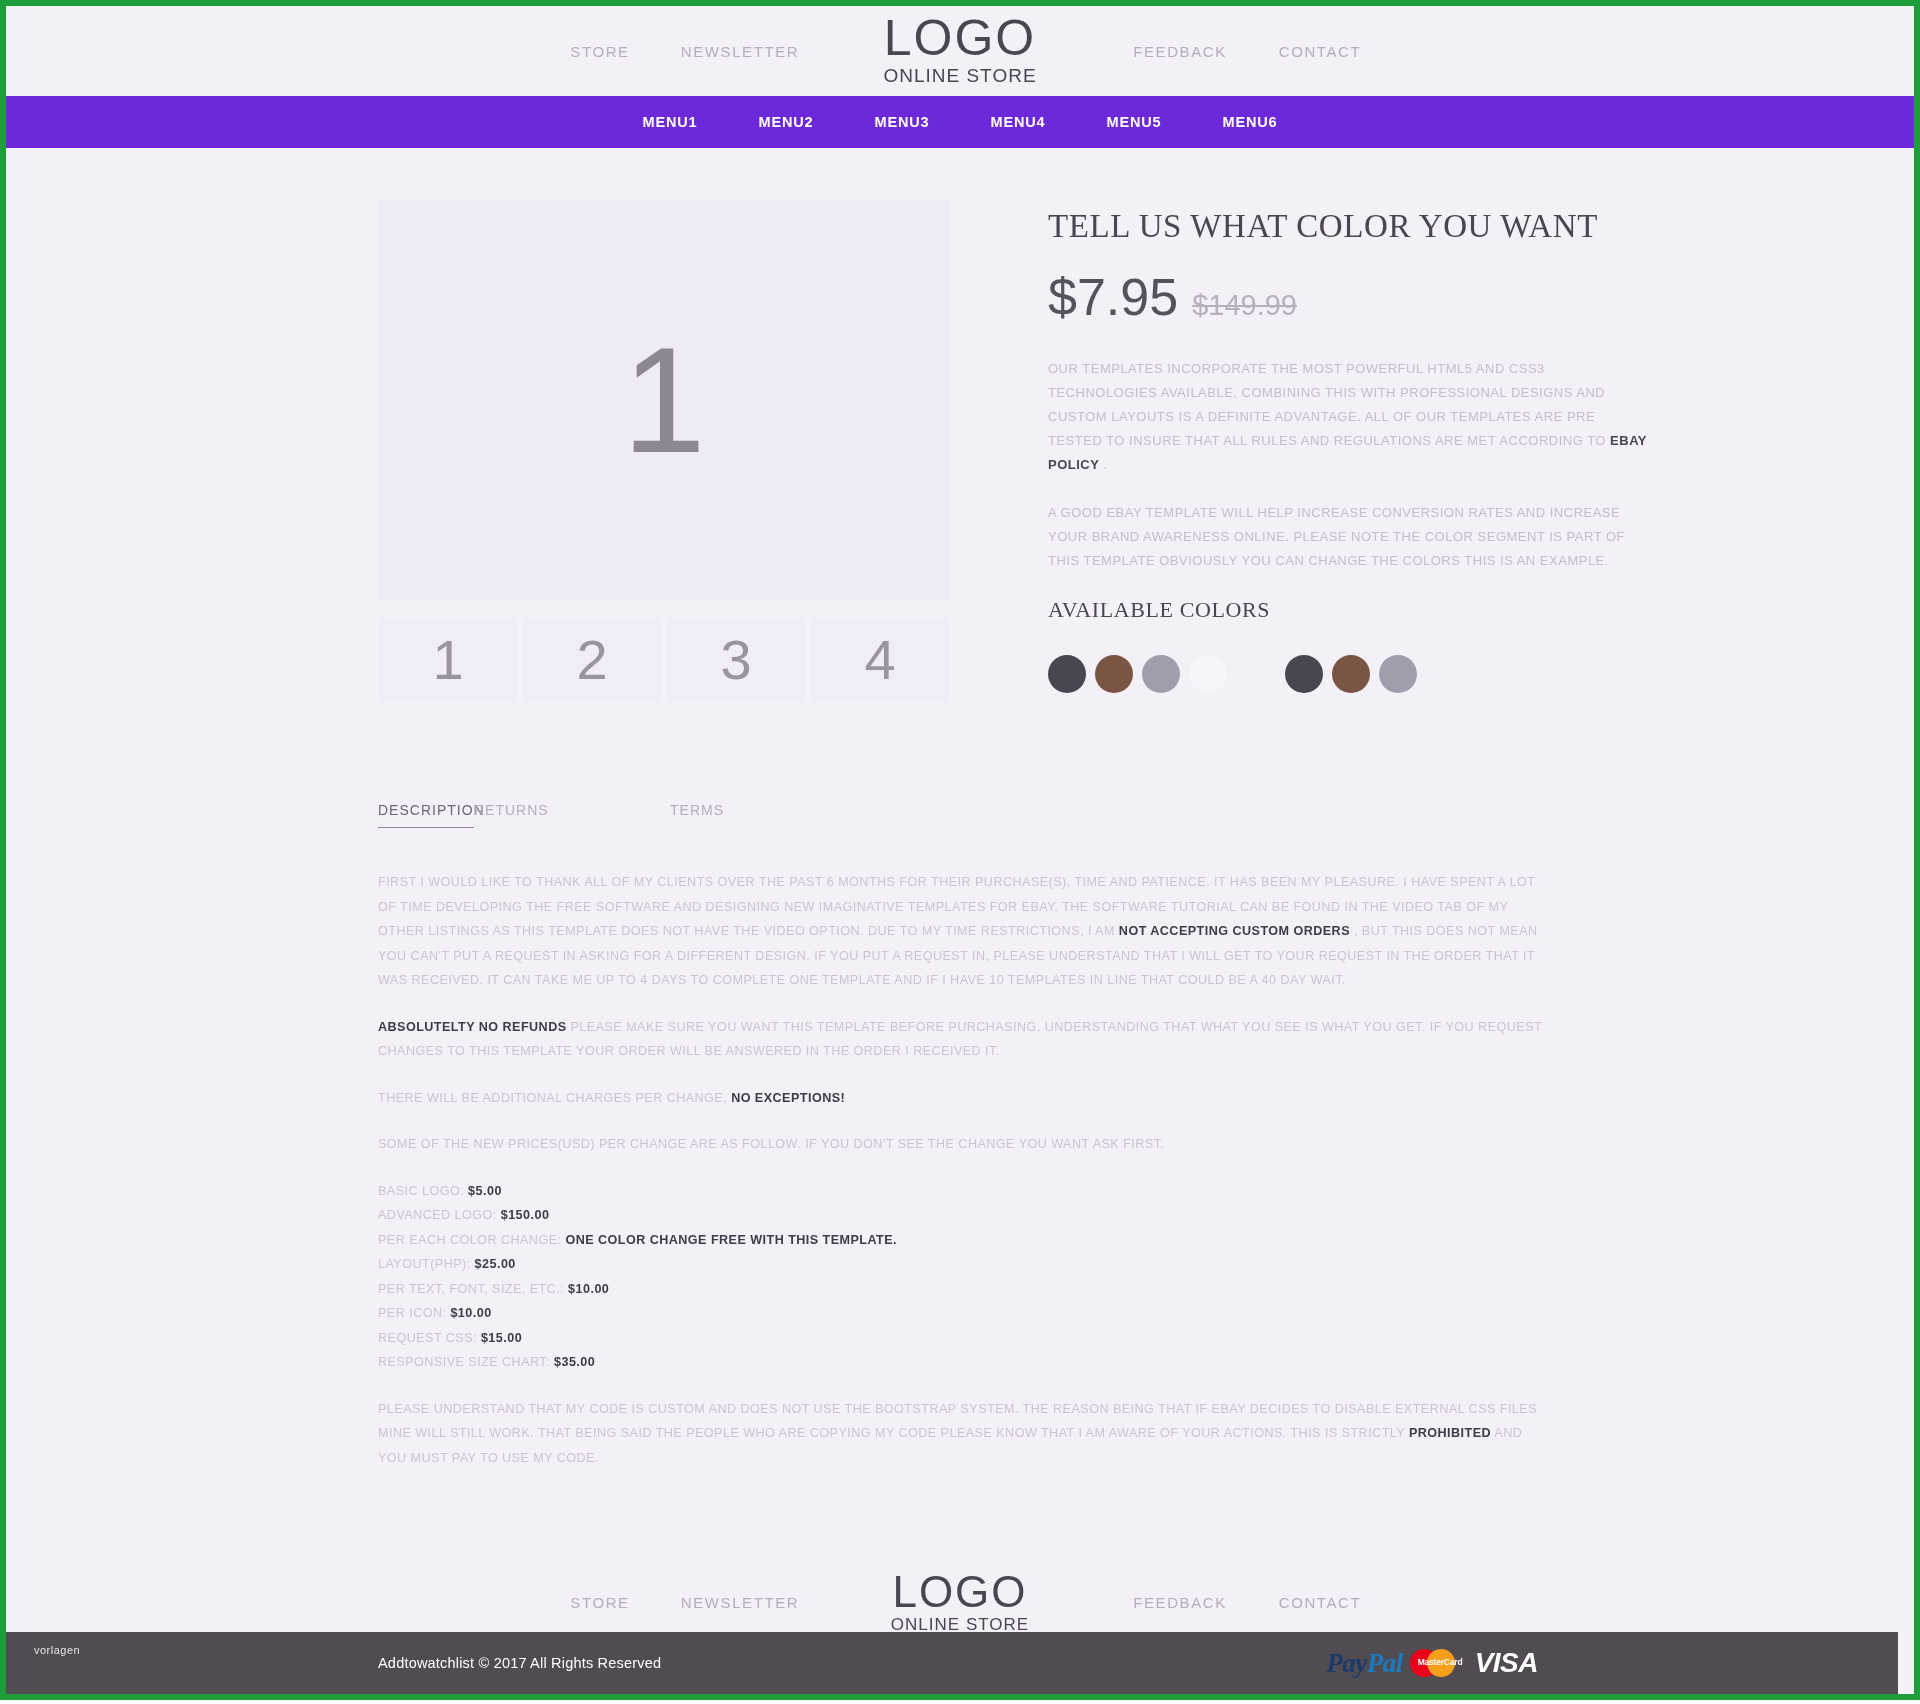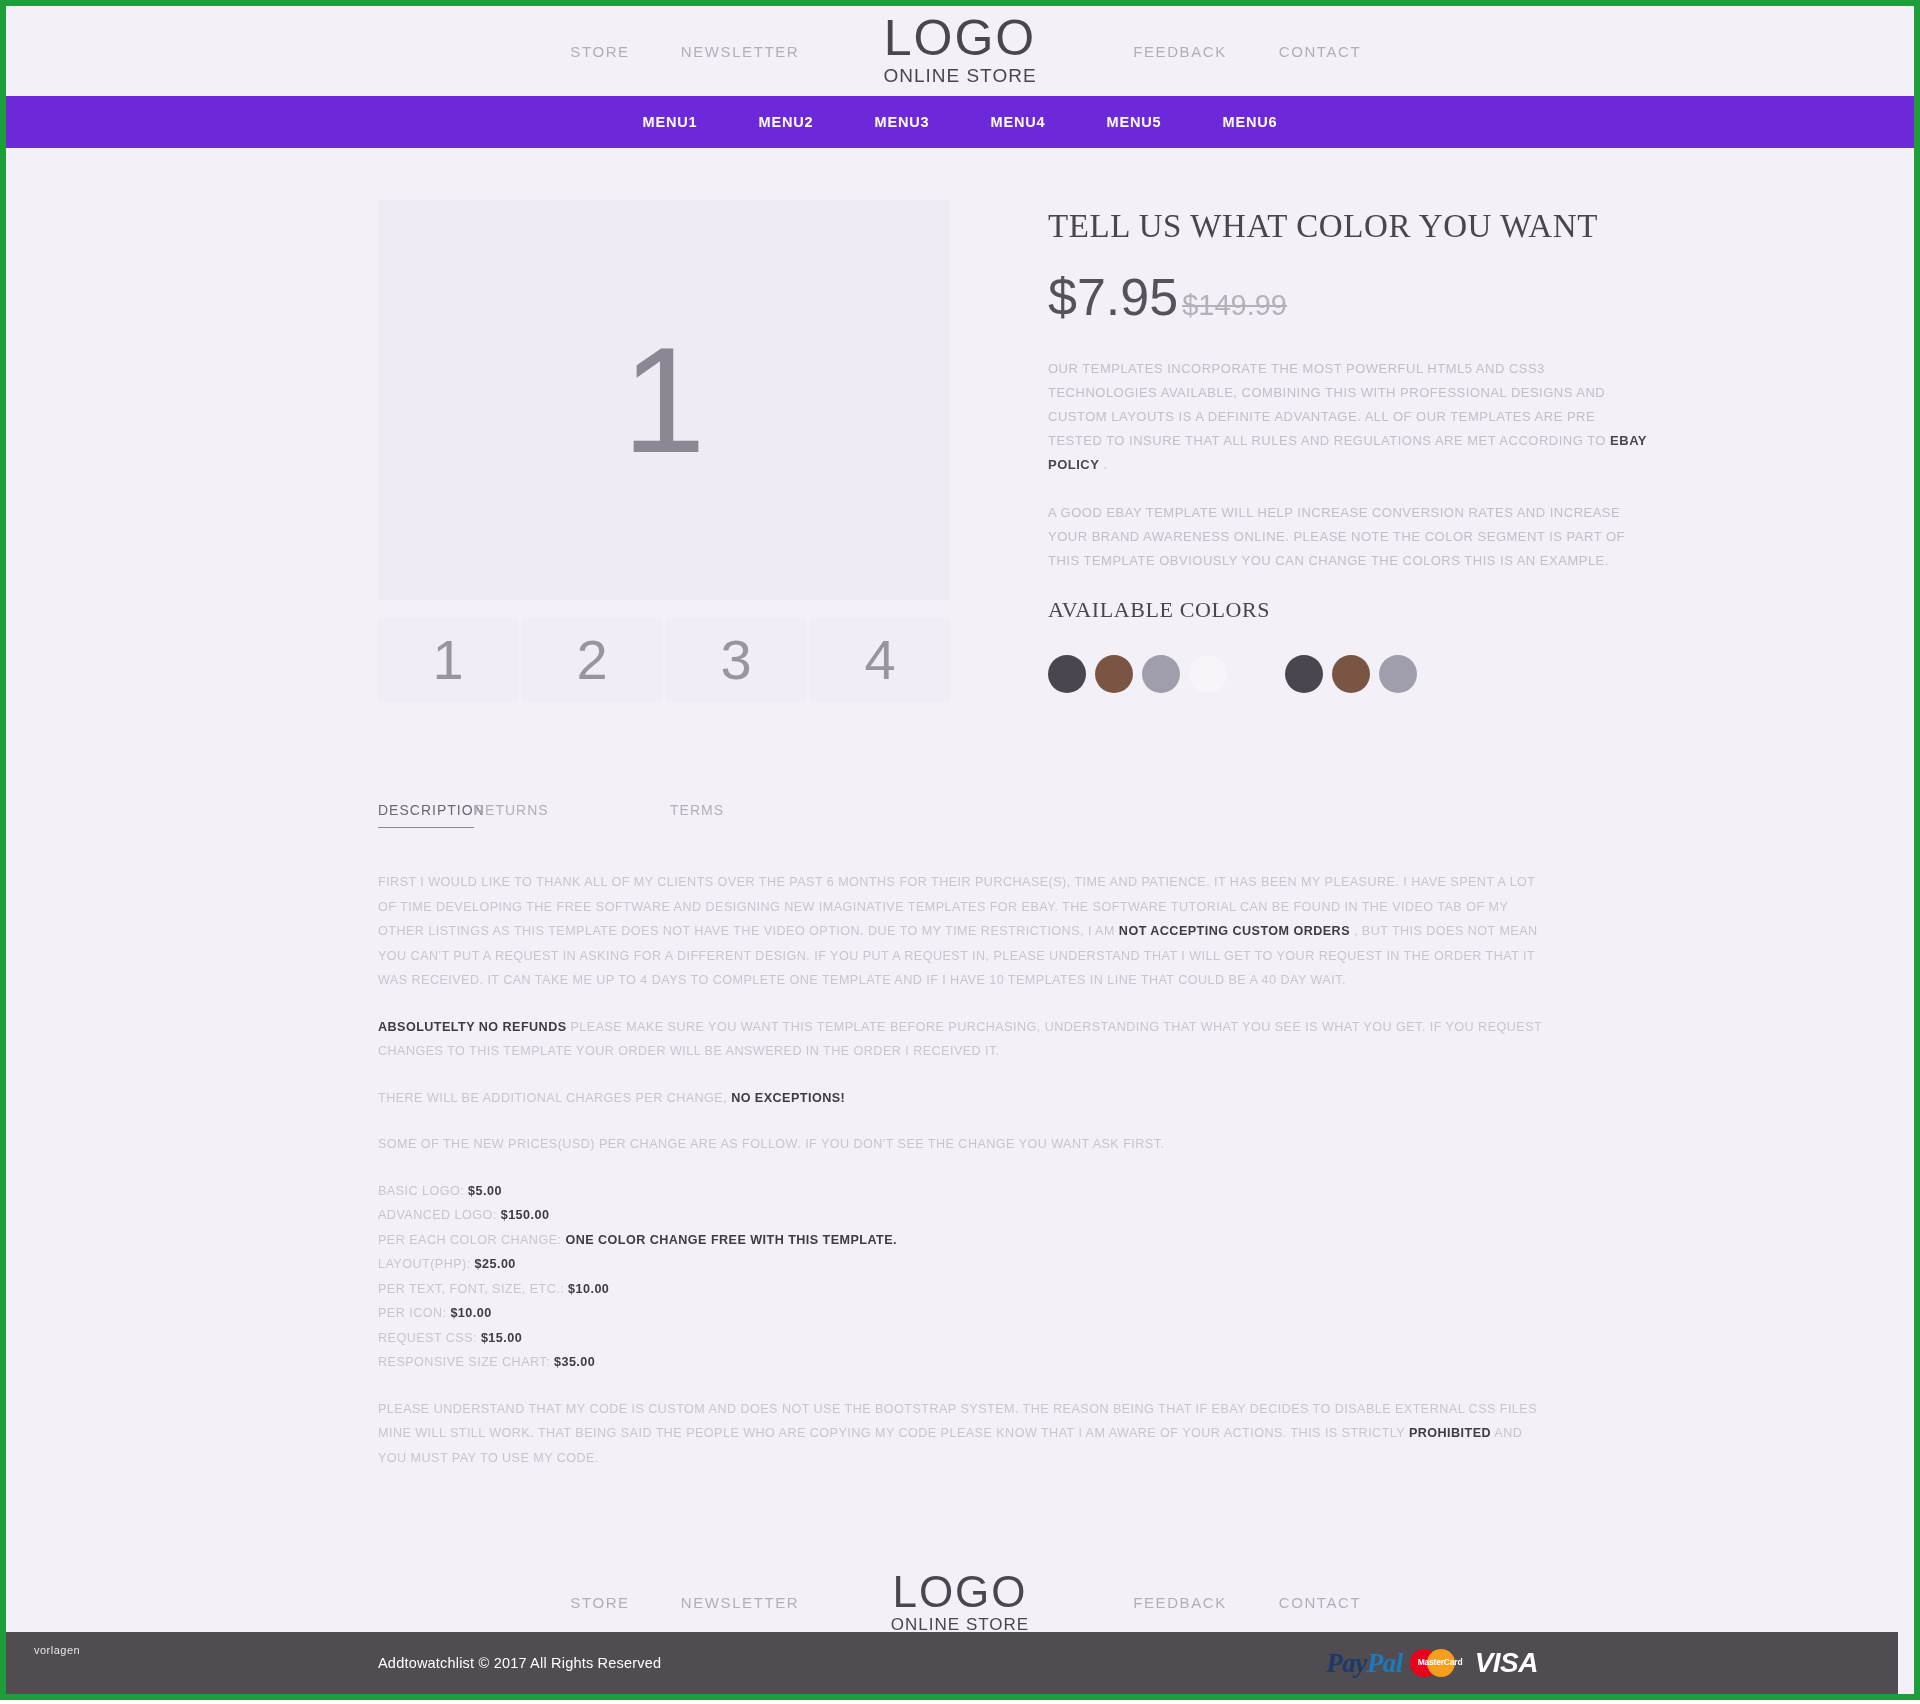--- a/index.html
+++ b/index.html
@@ -132,21 +132,21 @@
 
   
   .info { width: 600px; margin-left: 98px; padding-top: 8px; }
   .product-title {
     font-family: "Liberation Serif", serif;
     font-size: 33px;
     letter-spacing: 0.6px;
     color: #4a4650;
     margin-bottom: 22px;
   }
-  .price-row { display: flex; align-items: baseline; gap: 4px; margin-bottom: 30px; }
+  .price-row { display: flex; align-items: baseline; gap: 14px; margin-bottom: 30px; }
   .price-now {
     font-size: 52px;
     color: #56525c;
     font-weight: 300;
     font-family: "Liberation Sans", sans-serif;
   }
   .price-old {
     font-size: 29px;
     color: #b6afbd;
     text-decoration: line-through;

